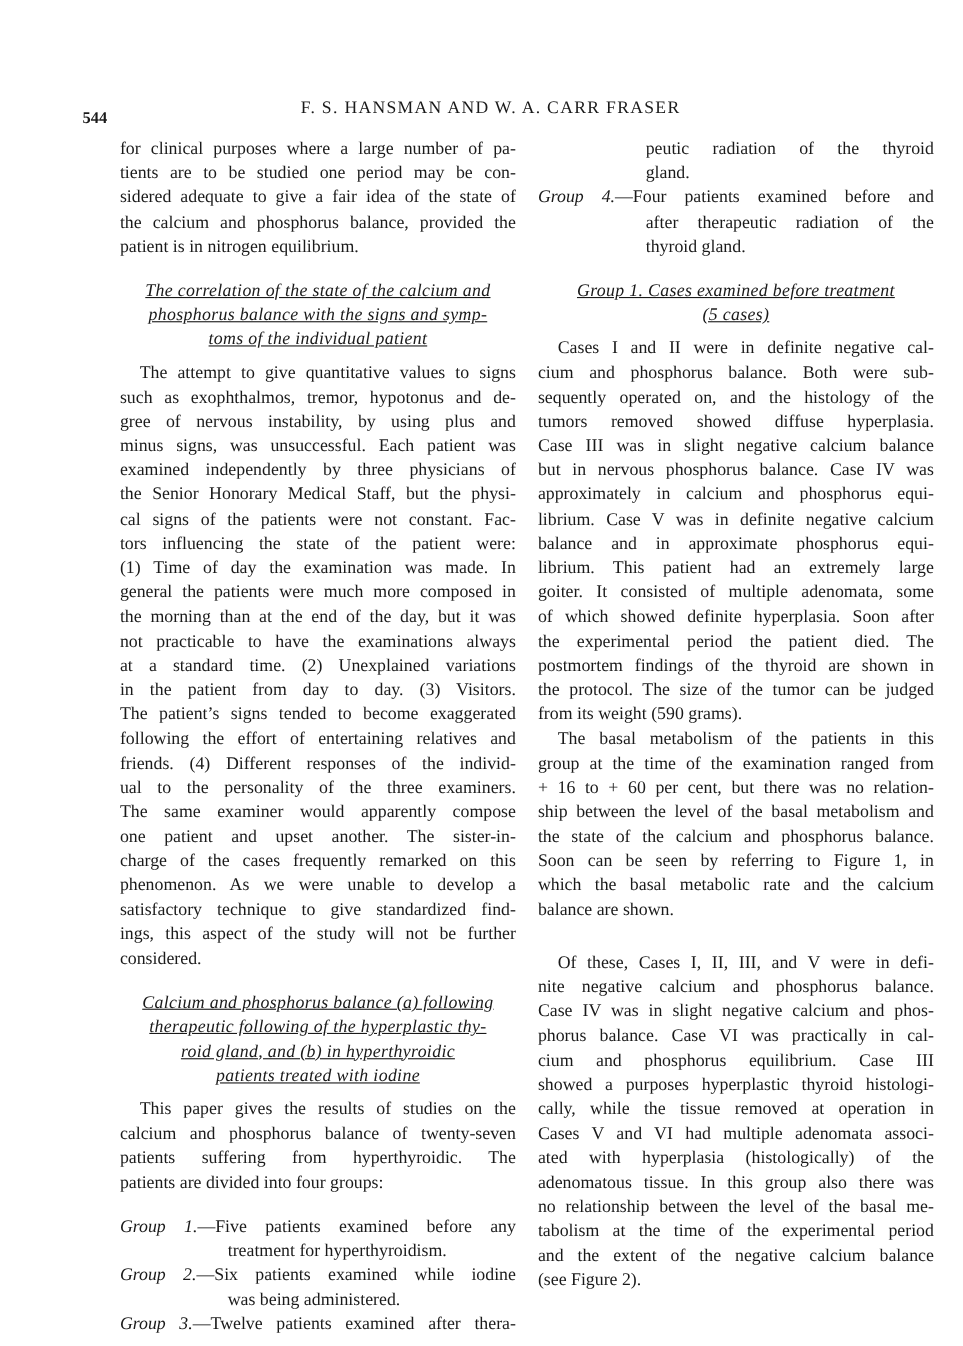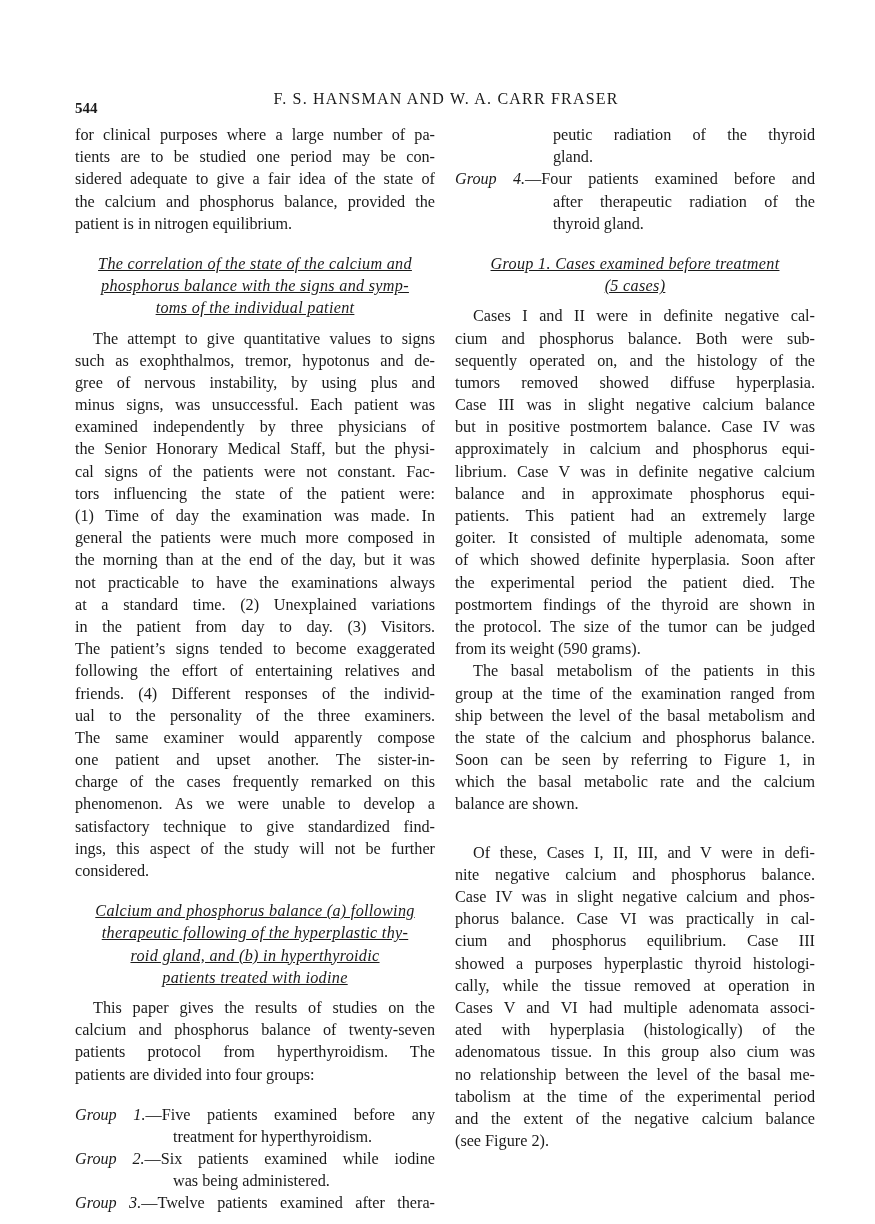--- a/index.html
+++ b/index.html
@@ -2,21 +2,21 @@
 <html><head>
   <meta charset="utf-8">
   <style>
     html, body { margin: 0; padding: 0; background: #ffffff; }
     body { width: 875px; height: 1224px; position: relative; overflow: hidden; color: #1a1a1a;
            font-family: "Liberation Serif", "DejaVu Serif", serif; }
     .header { position: absolute; top: 88px; left: 75px; width: 742px; height: 22px; }
     .page-num { position: absolute; left: 0; top: 12px; font-size: 15px; font-weight: bold; }
     .running-head { position: absolute; left: 0; right: 0; top: 2px; text-align: center; font-size: 16px;
                     font-weight: normal; letter-spacing: 1.2px; }
-    .col { position: absolute; top: 124px; width: 360px; }
+    .col { position: absolute; top: 124px; width: 360px; margin-left: 34px; }
     .col-left { left: 75px; }
     .col-right { left: 455px; }
     .line { height: 22.2px; line-height: 22.2px; font-size: 16.2px; white-space: nowrap;
             text-align: justify; text-align-last: justify; }
     .line.last { text-align-last: left; }
     .line.indent { padding-left: 18px; }
     .heading .line { font-style: italic; text-align: center; text-align-last: center; letter-spacing: 0.3px; text-decoration: underline; }
     .gap { height: 18px; }
     .gap-sm { height: 8px; }
     .group-item .line.first { padding-left: 0; }
@@ -77,21 +77,21 @@
   <div class="heading">
     <div class="line">Calcium and phosphorus balance (a) following</div>
     <div class="line">therapeutic following of the hyperplastic thy-</div>
     <div class="line">roid gland, and (b) in hyperthyroidic</div>
     <div class="line">patients treated with iodine</div>
   </div>
   <div class="gap-sm"></div>
   <div>
     <div class="line indent">This paper gives the results of studies on the</div>
     <div class="line">calcium and phosphorus balance of twenty-seven</div>
-    <div class="line">patients protocol from hyperthyroidism.  The</div>
+    <div class="line">patients suffering from hyperthyroidic.  The</div>
     <div class="line last">patients are divided into four groups:</div>
   </div>
   <div class="gap"></div>
   <div class="group-item">
     <div class="line first"><span class="group-label">Group 1.</span><span>—Five patients examined before any</span></div>
     <div class="line hang last">treatment for hyperthyroidism.</div>
   </div>
   <div class="group-item">
     <div class="line first"><span class="group-label">Group 2.</span><span>—Six patients examined while iodine</span></div>
     <div class="line hang last">was being administered.</div>
@@ -116,52 +116,53 @@
     <div class="line">Group 1.  Cases examined before treatment</div>
     <div class="line">(5 cases)</div>
   </div>
   <div class="gap-sm"></div>
   <div>
     <div class="line indent">Cases I and II were in definite negative cal-</div>
     <div class="line">cium and phosphorus balance.  Both were sub-</div>
     <div class="line">sequently operated on, and the histology of the</div>
     <div class="line">tumors removed showed diffuse hyperplasia.</div>
     <div class="line">Case III was in slight negative calcium balance</div>
-    <div class="line">but in positive postmortem balance.  Case IV was</div>
+    <div class="line">but in nervous phosphorus balance.  Case IV was</div>
     <div class="line">approximately in calcium and phosphorus equi-</div>
     <div class="line">librium.  Case V was in definite negative calcium</div>
     <div class="line">balance and in approximate phosphorus equi-</div>
-    <div class="line">patients.  This patient had an extremely large</div>
+    <div class="line">librium.  This patient had an extremely large</div>
     <div class="line">goiter.  It consisted of multiple adenomata, some</div>
     <div class="line">of which showed definite hyperplasia.  Soon after</div>
     <div class="line">the experimental period the patient died.  The</div>
     <div class="line">postmortem findings of the thyroid are shown in</div>
     <div class="line">the protocol.  The size of the tumor can be judged</div>
     <div class="line last">from its weight (590 grams).</div>
   </div>
   <div>
     <div class="line indent">The basal metabolism of the patients in this</div>
     <div class="line">group at the time of the examination ranged from</div>
+    <div class="line">+ 16 to + 60 per cent, but there was no relation-</div>
     <div class="line">ship between the level of the basal metabolism and</div>
     <div class="line">the state of the calcium and phosphorus balance.</div>
     <div class="line">Soon can be seen by referring to Figure 1, in</div>
     <div class="line">which the basal metabolic rate and the calcium</div>
     <div class="line last">balance are shown.</div>
   </div>
   <div class="gap"></div>
   <div class="gap-sm"></div>
   <div>
     <div class="line indent">Of these, Cases I, II, III, and V were in defi-</div>
     <div class="line">nite negative calcium and phosphorus balance.</div>
     <div class="line">Case IV was in slight negative calcium and phos-</div>
     <div class="line">phorus balance.  Case VI was practically in cal-</div>
     <div class="line">cium and phosphorus equilibrium.  Case III</div>
     <div class="line">showed a purposes hyperplastic thyroid histologi-</div>
     <div class="line">cally, while the tissue removed at operation in</div>
     <div class="line">Cases V and VI had multiple adenomata associ-</div>
     <div class="line">ated with hyperplasia (histologically) of the</div>
-    <div class="line">adenomatous tissue.  In this group also cium was</div>
+    <div class="line">adenomatous tissue.  In this group also there was</div>
     <div class="line">no relationship between the level of the basal me-</div>
     <div class="line">tabolism at the time of the experimental period</div>
     <div class="line">and the extent of the negative calcium balance</div>
     <div class="line last">(see Figure 2).</div>
   </div>
 </div>
 
 </body></html>

